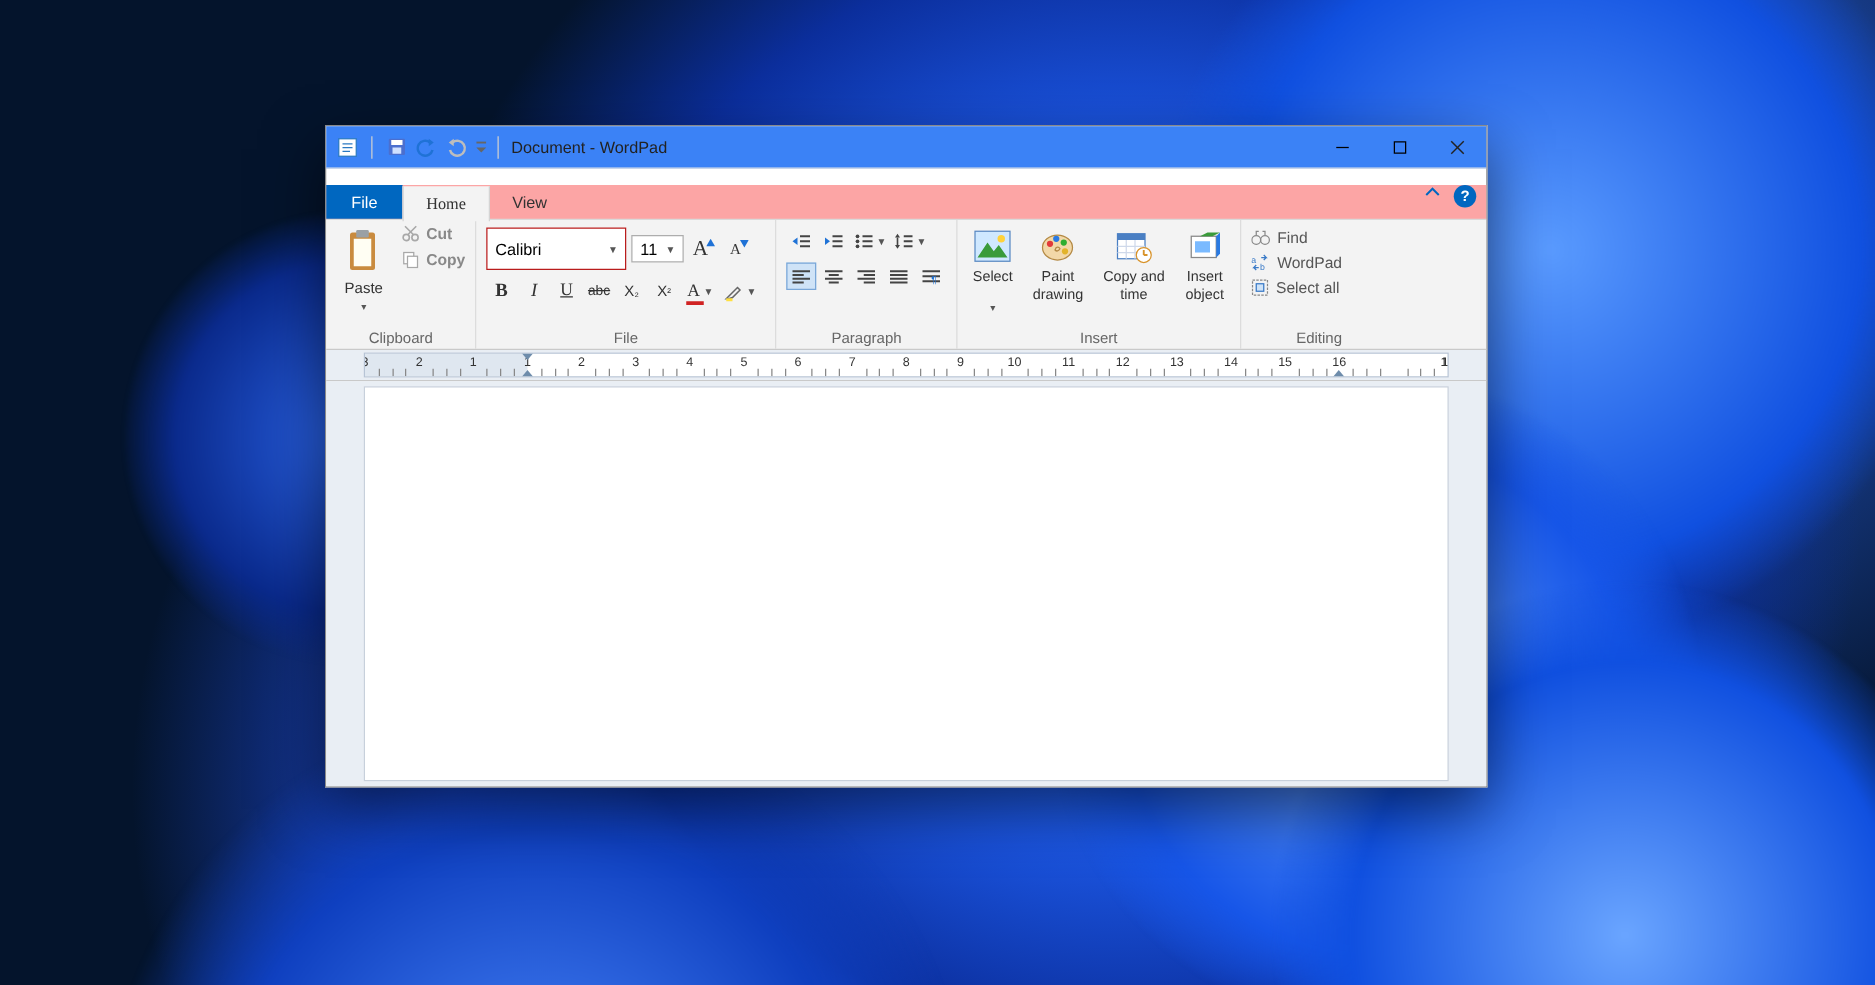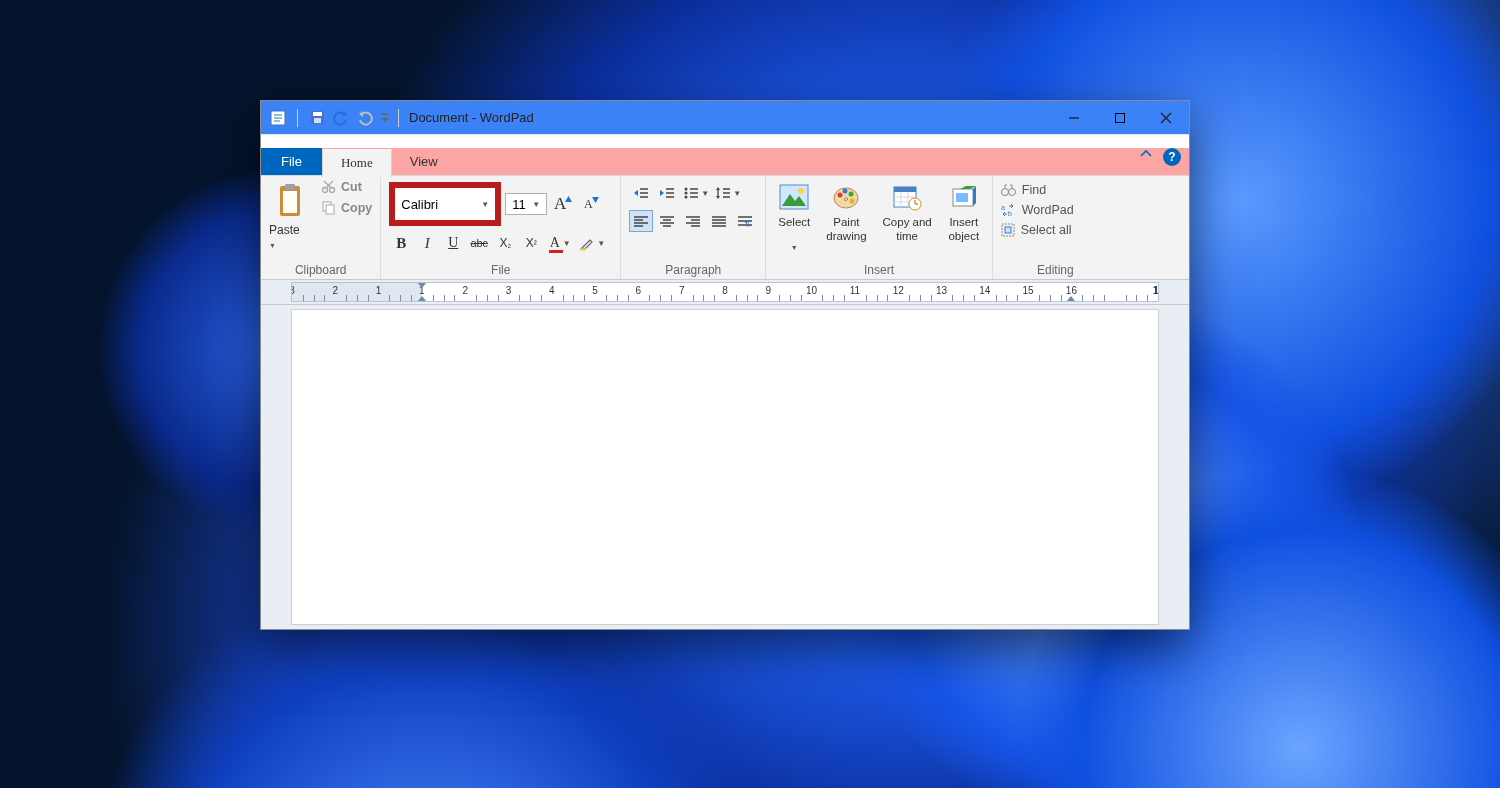--- a/index.html
+++ b/index.html
@@ -108,35 +108,35 @@
     padding: 3px 8px 0;
   }
   .group-body { flex:1; display:flex; align-items:flex-start; gap:8px; }
   .group-label {
     text-align:center; font-size:12px; color:#666;
     padding: 2px 0 2px;
   }
 
   
   .paste-btn {
-    width:44px; text-align:left; font-size:12px; color:#333;
+    width:44px; text-align:center; font-size:12px; color:#333;
     padding-top: 2px;
   }
   .paste-btn .icon {
     width: 34px; height: 40px; margin: 0 auto 2px;
     display:flex; align-items:center; justify-content:center;
   }
   .cutcopy { display:flex; flex-direction:column; gap:6px; font-size:12.5px; color:#888;}
   .sml { display:flex; align-items:center; gap:5px;font-weight:bold; }
 
   
   .font-rows { display:flex; flex-direction:column; gap:6px; padding-top:3px;}
   .font-row1 { display:flex; align-items:center; gap:4px; }
   .font-name {
-    width:112px; height:22px; border:6px solid #b91c1c;
+    width:112px; height:22px; border:1px solid #b91c1c;
     display:flex; align-items:center; padding:16px 6px;
     background:#fff; font-size:13px; justify-content:space-between;
   }
   .font-size {
     width:42px; height:22px; border:1px solid #adadad;
     display:flex; align-items:center; padding:0 6px;
     background:#fff; font-size:13px; justify-content:space-between;
   }
   .drop { font-size:8px; color:#555; }
   .grow-shrink span {

